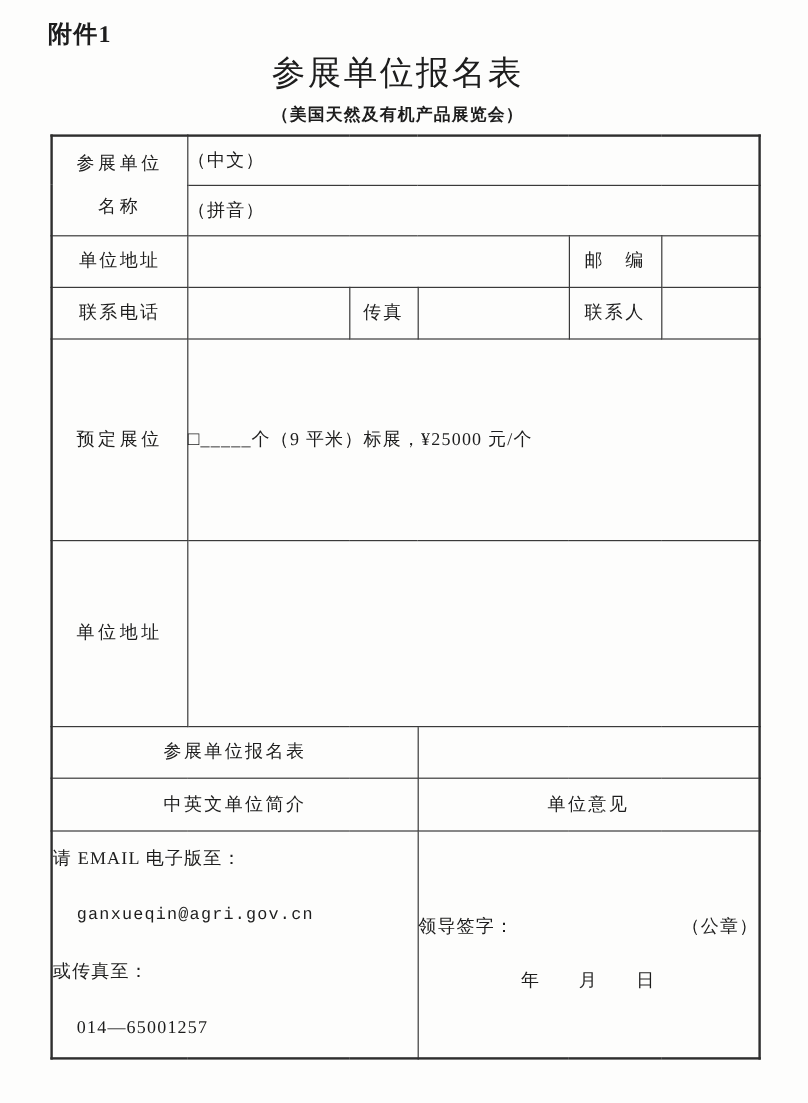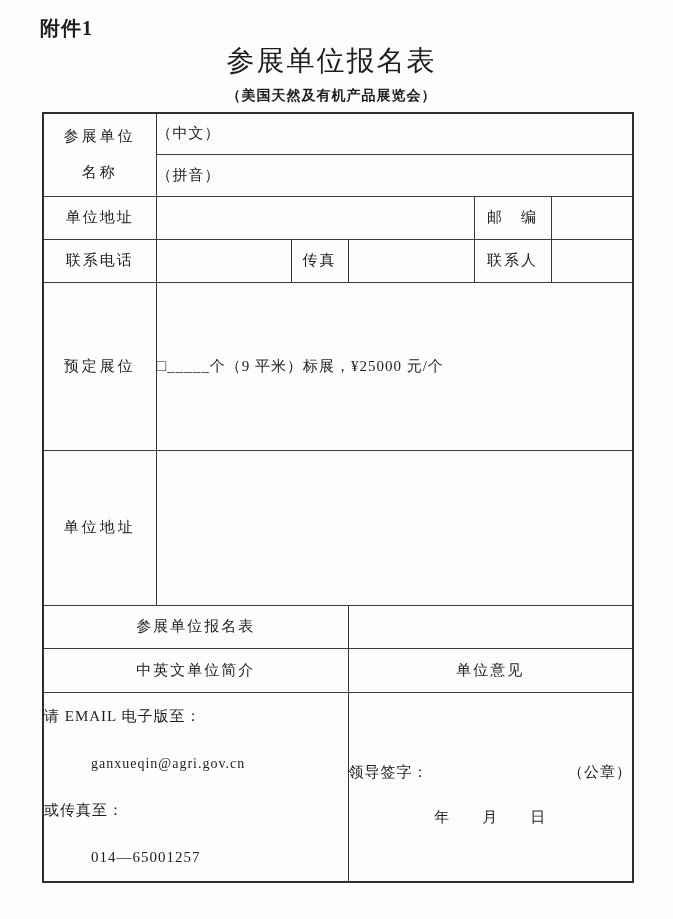--- a/index.html
+++ b/index.html
@@ -85,21 +85,21 @@
   .booth-cell .cbx { font-size: 16px; }
   .submit-cell {
     vertical-align: top;
     padding: 9px 6px 0 11px;
   }
   .submit-cell .line {
     line-height: 47px;
     white-space: nowrap;
     letter-spacing: 1px;
   }
-  .submit-cell .indent { padding-left: 47px; font-family: Liberation Serif, serif; }
+  .submit-cell .indent { padding-left: 20px; }
   .mono {
     font-family: "Liberation Mono", "DejaVu Sans Mono", monospace;
     font-size: 14px;
     letter-spacing: 0;
   }
   .sig-cell {
     vertical-align: bottom;
     padding: 0 44px 18px 36px;
   }
   .sig-line1 {

